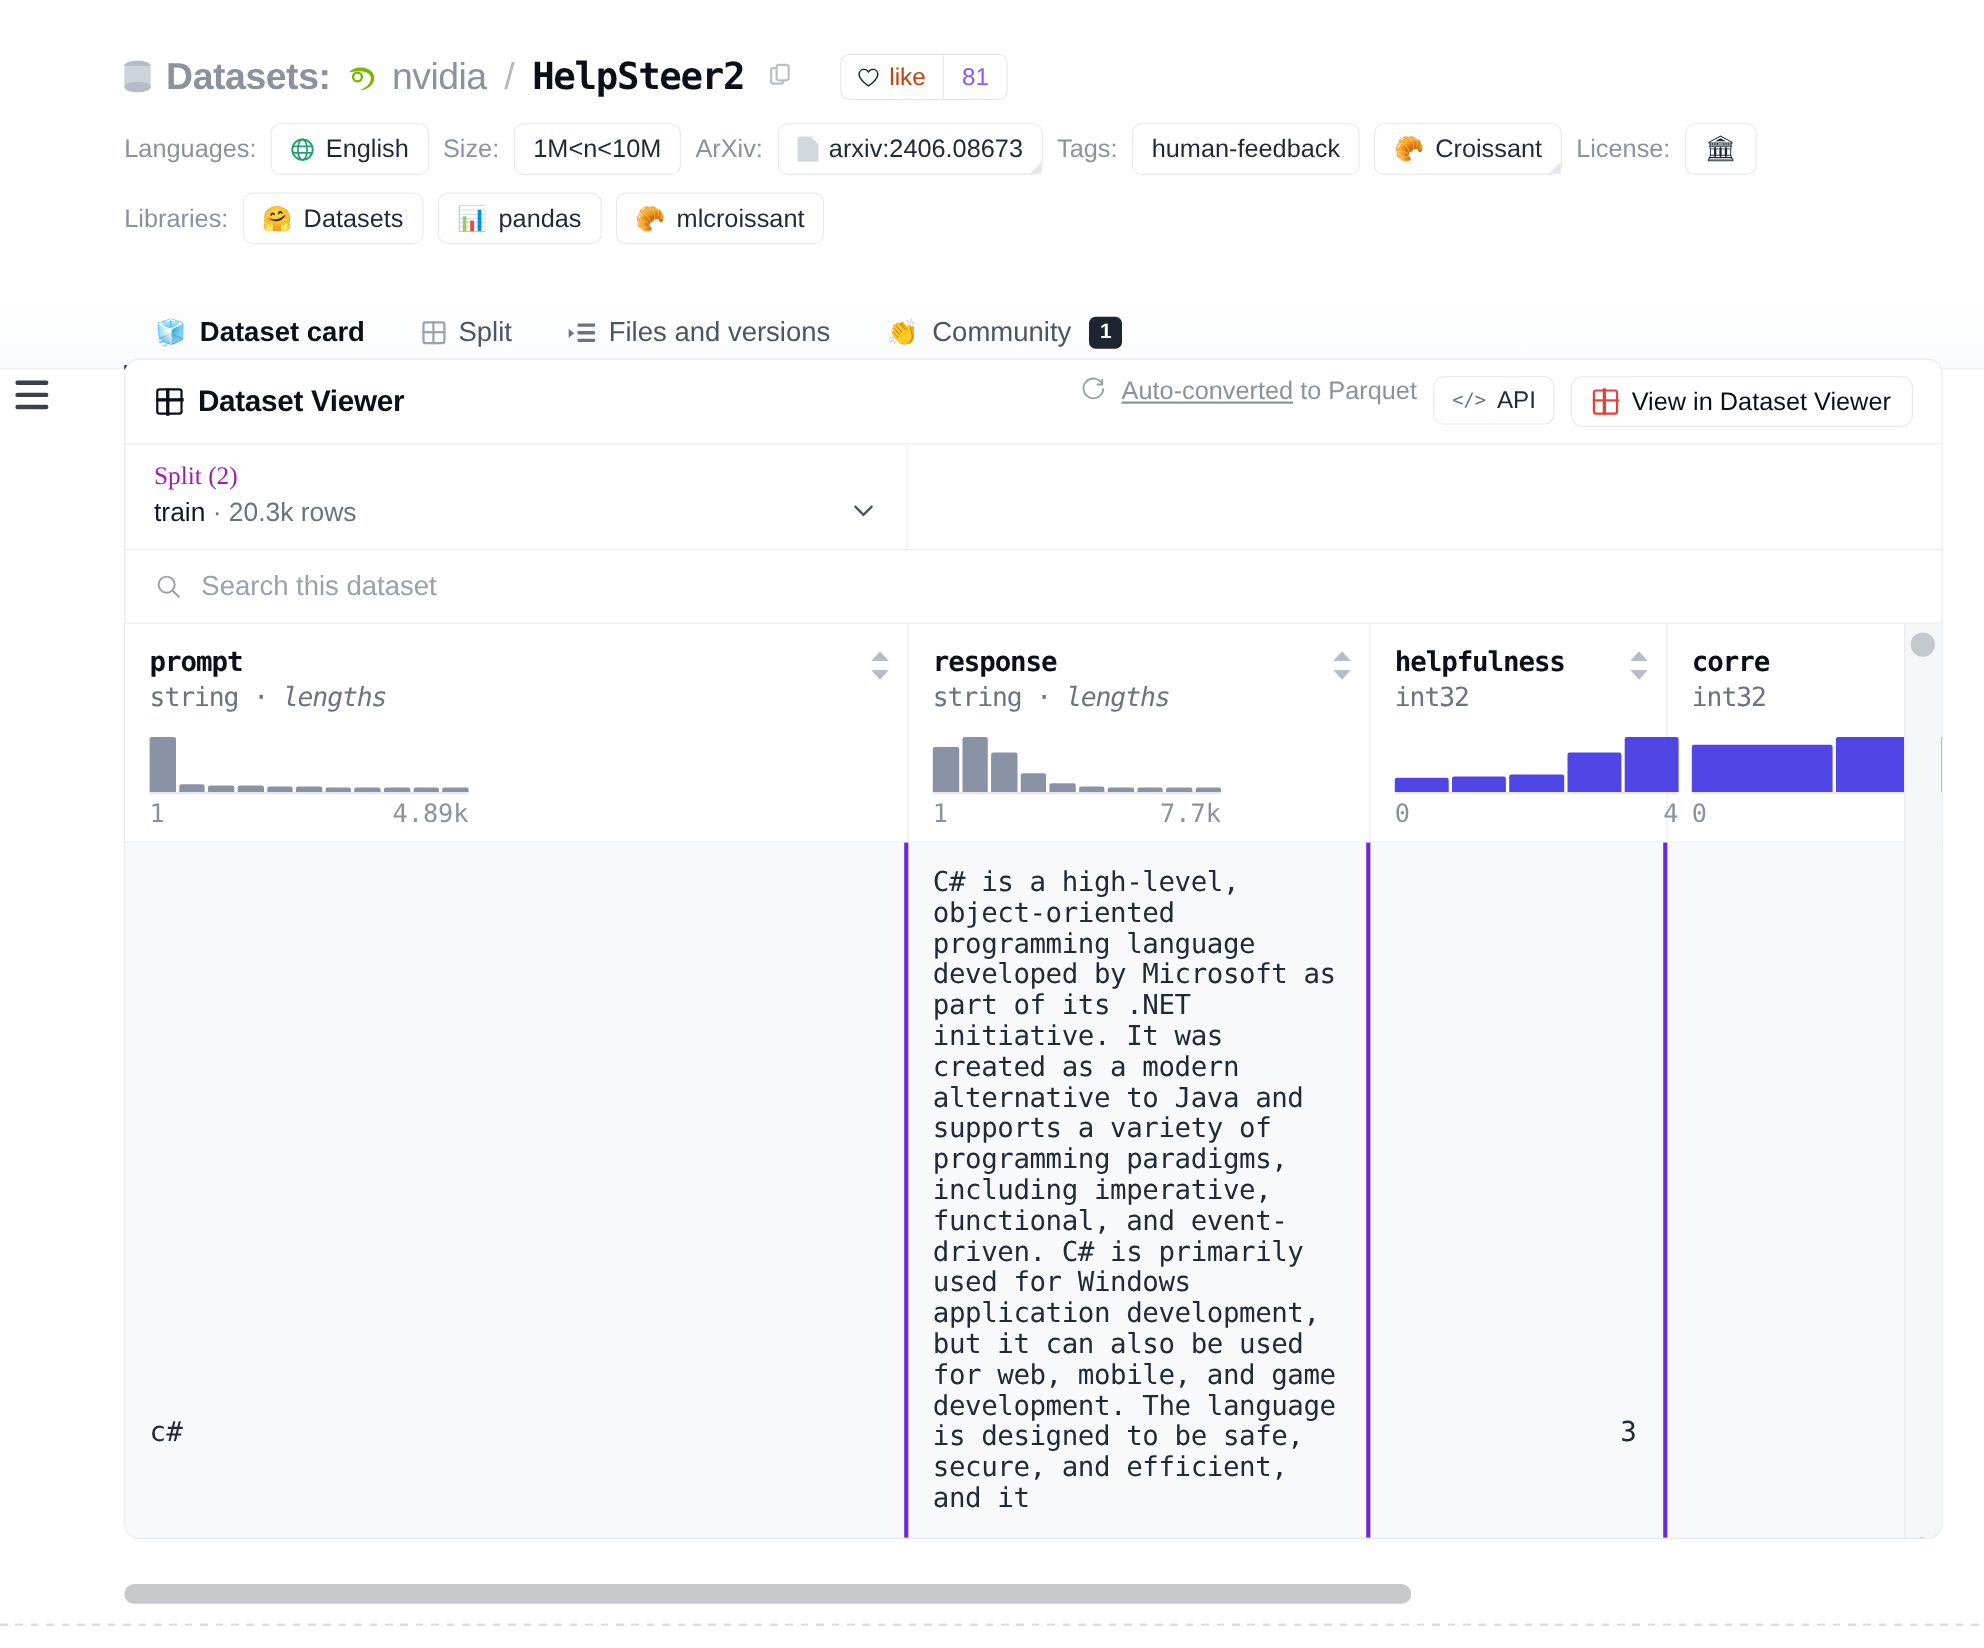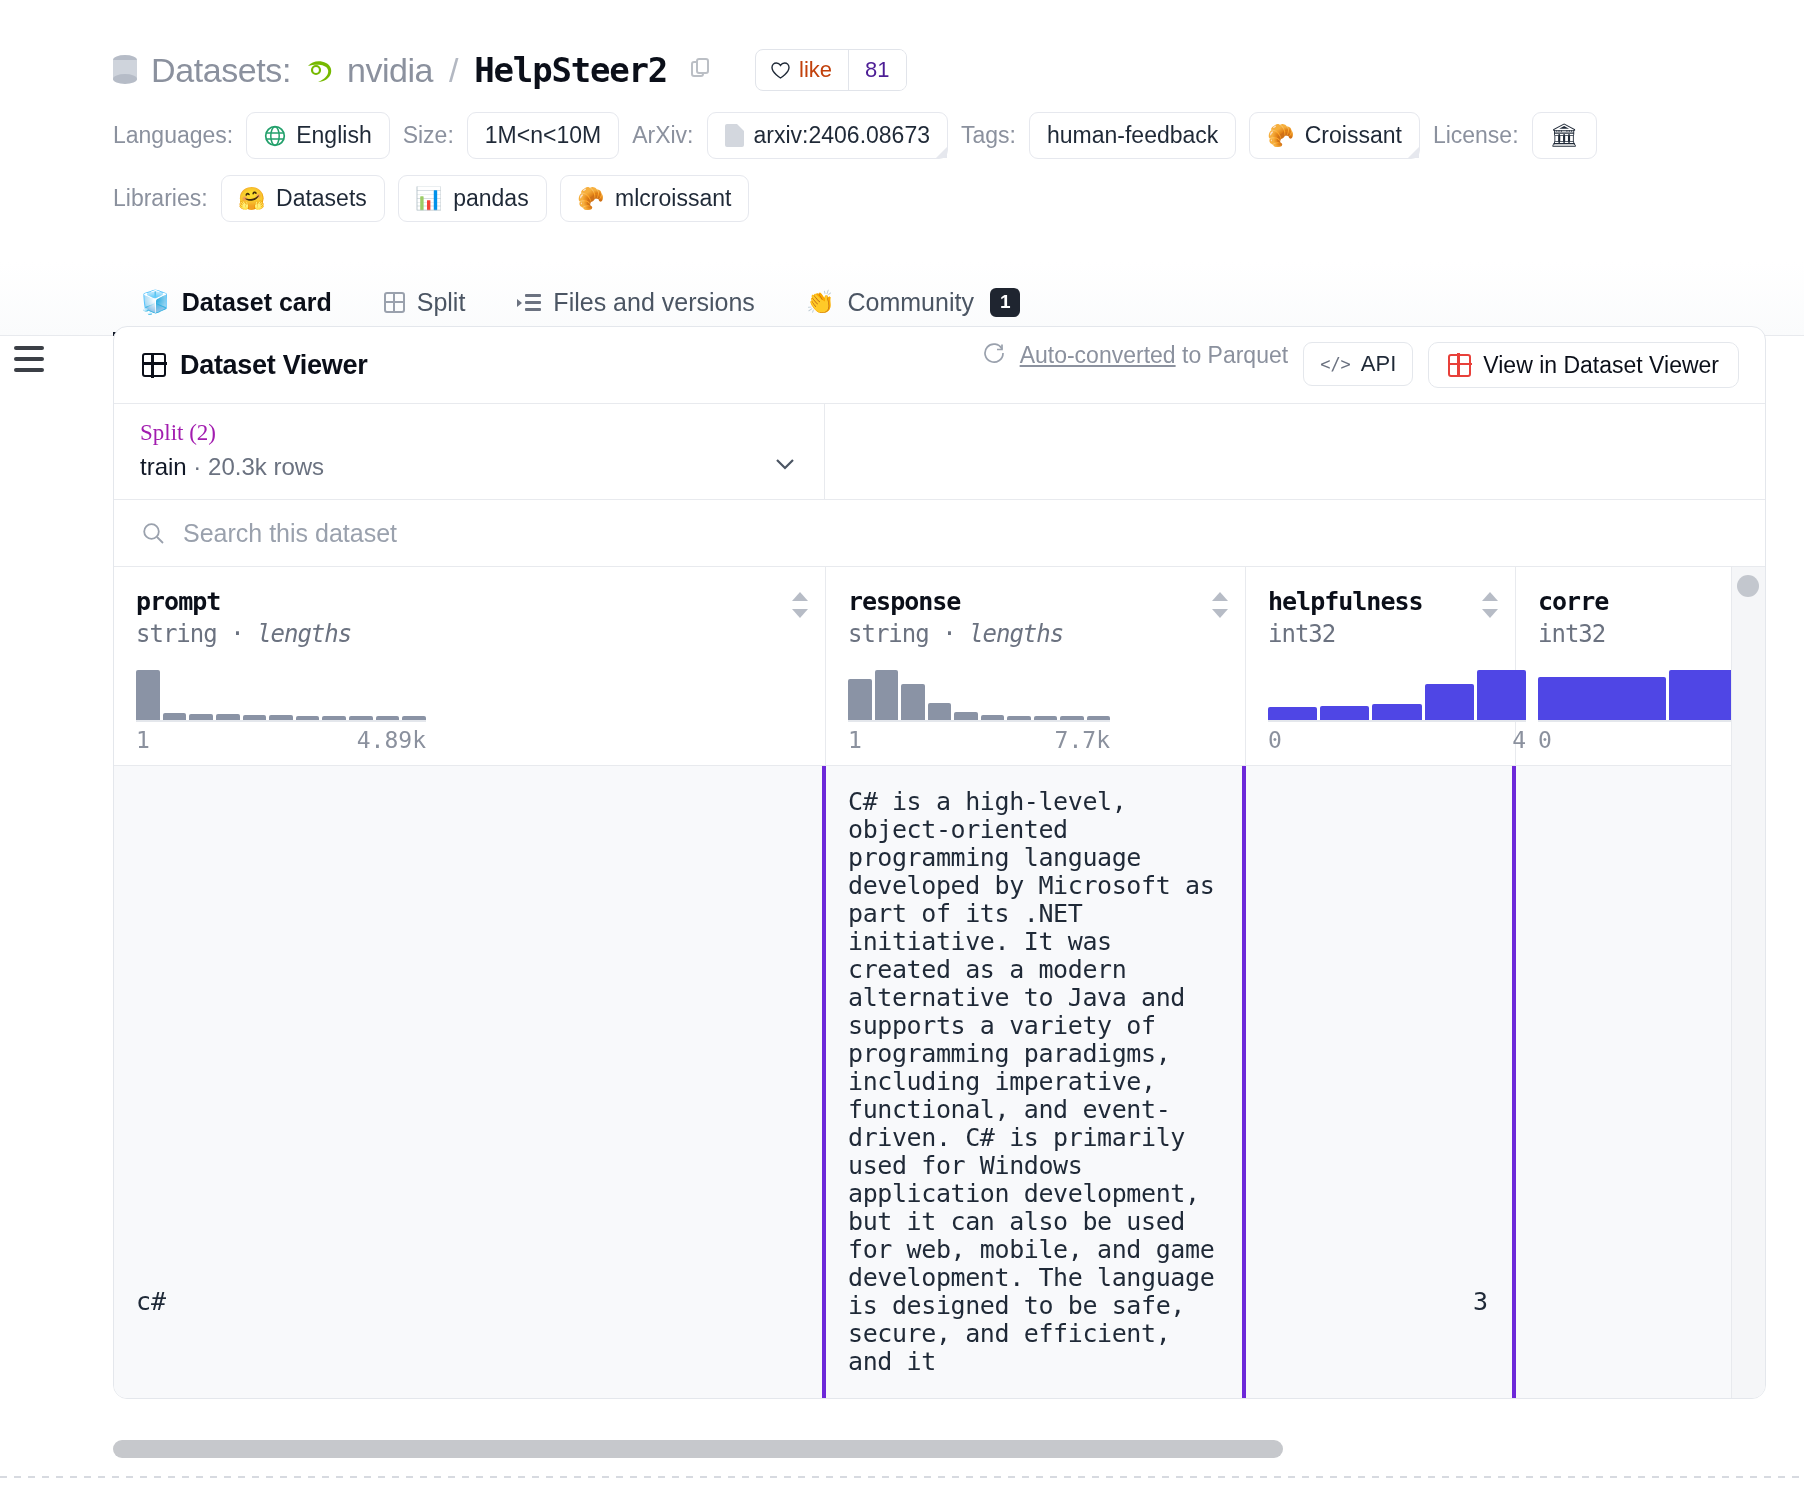--- a/index.html
+++ b/index.html
@@ -21,21 +21,21 @@
   .db-icon::before, .db-icon::after {
     content:""; position:absolute; left:0; width:24px; height:10px;
     border-radius:50%; background:#b6bcc7;
   }
   .db-icon::before { top:0; }
   .db-icon::after { top:19px; }
   .db-icon i {
     position:absolute; top:5px; left:0; width:24px; height:20px; background:#cfd4dc;
   }
   .lbl-datasets {
-    font-size:34px; font-weight:400; color:#8b919e; letter-spacing:-0.4px;
+    font-size:34px; font-weight:700; color:#8b919e; letter-spacing:-0.4px;
   }
   .nvidia-logo {
     width:28px; height:26px; display:inline-block; position:relative; top:2px;
   }
   .org-name { font-size:34px; color:#8b919e; font-weight:400; letter-spacing:-0.5px; }
   .slash { font-size:34px; color:#b3b8c2; font-weight:300; margin:0 2px; }
   .repo-name {
     font-size:34px; font-weight:700; color:#0b0f19;
     font-family:"DejaVu Sans Mono", monospace; letter-spacing:-1.2px;
   }
@@ -52,21 +52,21 @@
   .like-btn {
     display:flex; align-items:center; gap:9px; padding:0 16px 0 15px;
     font-size:22px; color:#c2410c; cursor:pointer;
   }
   .heart {
     width:19px;height:17px; position:relative; display:inline-block;
   }
   .heart svg { display:block; }
   .like-count {
     display:flex; align-items:center; padding:0 16px;
-    font-size:22px; color:#4c1d95; border-left:1px solid #e1e4ea; background:#fff;
+    font-size:22px; color:#8b5cf6; border-left:1px solid #e1e4ea; background:#fff;
   }
 
   .meta-row {
     display:flex; align-items:center; gap:13px; margin-top:16px; flex-wrap:nowrap;
   }
   .meta-lbl { font-size:23px; color:#8b919e; white-space:nowrap; }
   .chip {
     display:inline-flex; align-items:center; gap:10px;
     height:47px; padding:0 17px;
     border:1px solid #e6e8ee; border-radius:9px; background:#fff;

